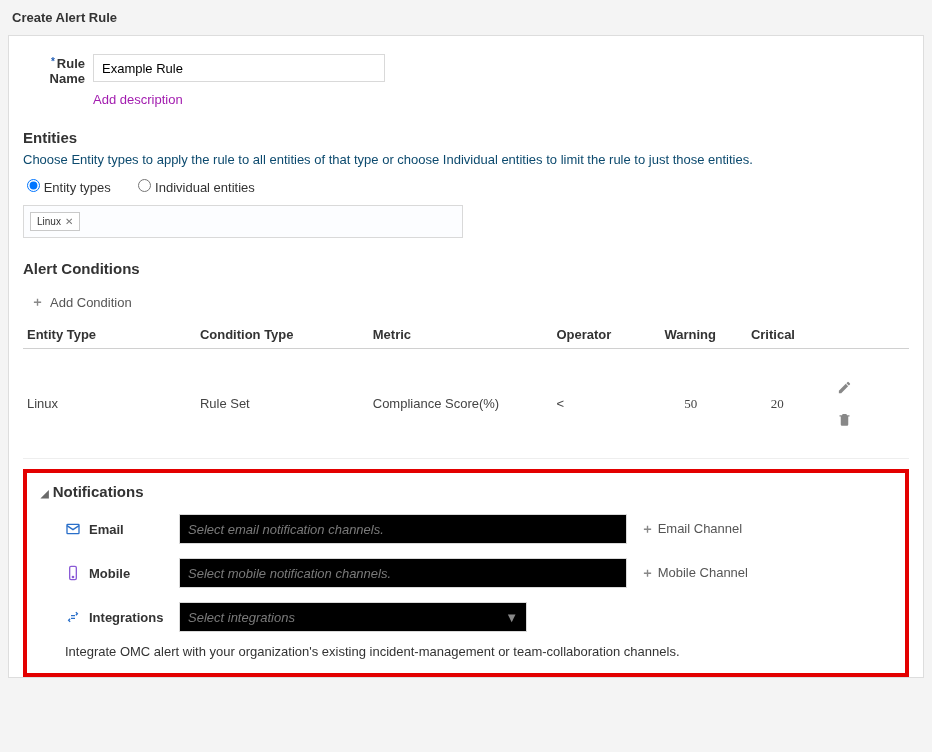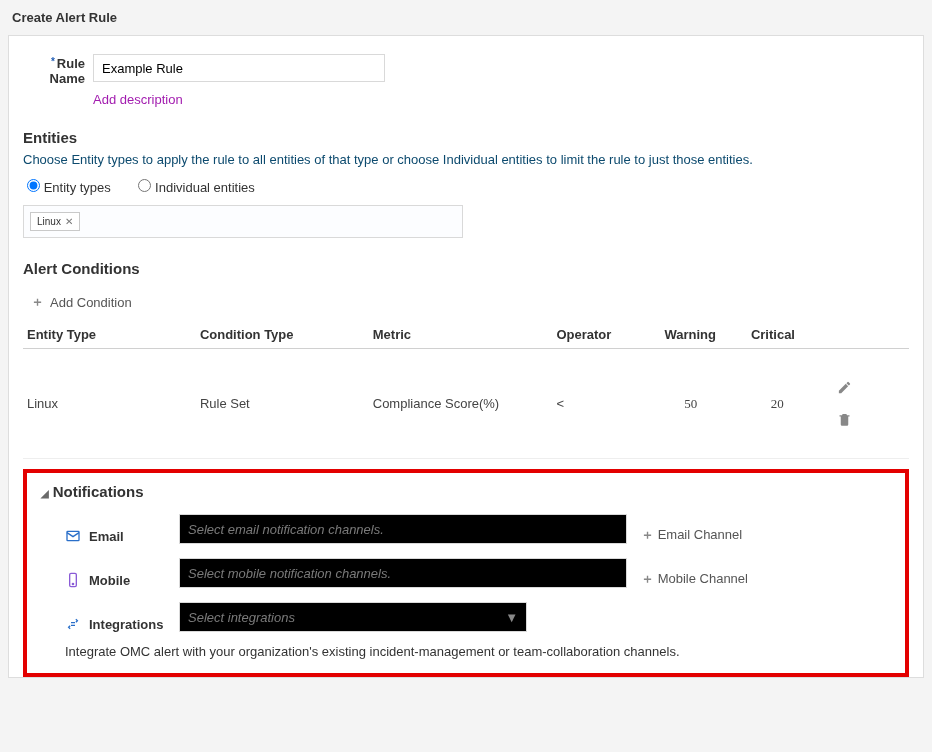--- a/index.html
+++ b/index.html
@@ -24,21 +24,21 @@
   .add-cond { color: #555; margin: 10px 0 10px 8px; cursor: pointer; display: inline-flex; align-items: center; gap: 6px; }
   .plus { color: #888; font-weight: bold; }
   table.cond { width: 100%; border-collapse: collapse; }
   table.cond th { text-align: left; font-weight: bold; border-bottom: 1px solid #d0d0d0; padding: 6px 4px; font-size: 13px; }
   table.cond td { padding: 14px 4px; color: #444; border-bottom: 1px solid #eee; }
   table.cond td.num { text-align: center; padding-right: 30px; font-family: Liberation Serif, serif; }
   .row-icon { color: #888; cursor: pointer; font-size: 15px; padding: 0 6px; }
   .notif-box { border: 4px solid #e30000; padding: 10px 14px 14px 14px; margin-top: 10px; }
   .notif-h { font-size: 15px; font-weight: bold; }
   .tri { color: #6a6a6a; font-size: 10px; margin-right: 4px; }
-  .notif-row { display: flex; align-items: flex-end; margin: 14px 0 0 24px; }
+  .notif-row { display: flex; align-items: center; margin: 14px 0 0 24px; }
   .notif-label { width: 114px; font-weight: bold; display: flex; align-items: center; gap: 8px; }
   .notif-input { width: 448px; height: 30px; border: 1px solid #d9d9d9; background: #000000; padding: 4px 8px; font-style: italic; color: #7a7a7a; display: flex; align-items: center; justify-content: space-between; }
   .notif-add { margin-left: 14px; color: #555; cursor: pointer; }
   .integrate-note { margin: 12px 0 0 24px; font-size: 13px; }
   .icon { display: inline-block; }
   svg { display: block; }
 </style>
 </head>
 <body>
 

